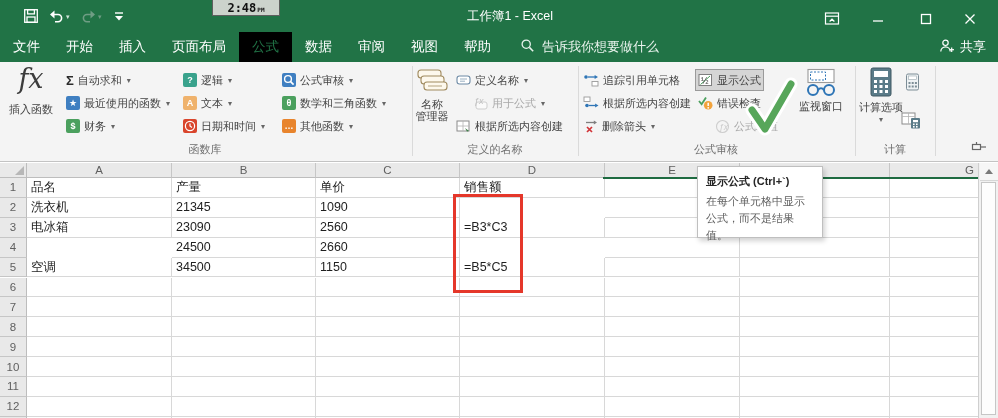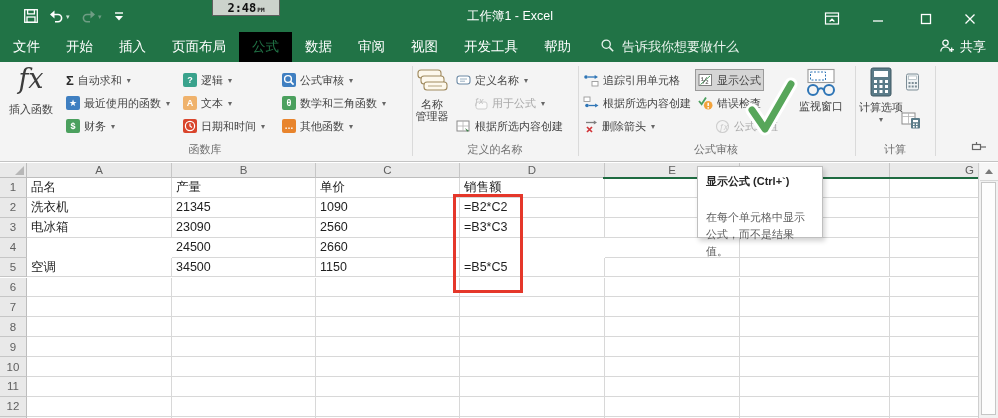--- a/index.html
+++ b/index.html
@@ -50,21 +50,21 @@
   .rowhead{position:absolute;left:0;width:27px;background:#e9e9e9;border-right:1px solid #bdbdbd;border-bottom:1px solid #c6c6c6;
            box-sizing:border-box;font-size:11.5px;color:#5f5f5f;display:flex;align-items:center;justify-content:center;}
   .cell{position:absolute;background:#fff;border-right:1px solid #d8d8d8;border-bottom:1px solid #d8d8d8;box-sizing:border-box;
         font-size:12.5px;color:#1f1f1f;display:flex;align-items:center;padding-left:4px;overflow:hidden;white-space:nowrap;}
   .green-line{position:absolute;left:603px;top:177px;width:375px;height:2px;background:#1e6b41;z-index:4;}
 
   
   .red-box{position:absolute;left:453px;top:194px;width:64px;height:93px;border:3px solid #e5372a;z-index:6;}
   .tooltip{position:absolute;left:697px;top:166px;width:126px;height:72px;background:#fff;border:1px solid #bfbfbf;
            box-shadow:2px 3px 5px rgba(0,0,0,.18);z-index:7;padding:7px 8px;box-sizing:border-box;}
-  .tooltip .tt-title{font-size:11px;font-weight:bold;color:#262626;margin-bottom:20px;}
+  .tooltip .tt-title{font-size:11px;font-weight:bold;color:#262626;margin-bottom:4px;}
   .tooltip .tt-body{font-size:11px;color:#5f5f5f;line-height:1.55;}
   .big-check{position:absolute;left:744px;top:76px;z-index:8;}
 
   
   .vscroll{position:absolute;left:978px;top:163px;width:20px;height:255px;background:#f1f1f1;border-left:1px solid #cfcfcf;box-sizing:border-box;z-index:5;}
   .vs-up{position:absolute;left:1px;top:0;width:18px;height:17px;background:#f6f6f6;border-bottom:1px solid #d6d6d6;display:flex;align-items:center;justify-content:center;}
   .vs-up:after{content:"";border-style:solid;border-width:0 4px 5px 4px;border-color:transparent transparent #7a7a7a transparent;}
   .vs-thumb{position:absolute;left:2px;top:19px;width:15px;bottom:3px;background:#fdfdfd;border:1px solid #c6c6c6;box-sizing:border-box;}
 </style>
 </head>
@@ -137,21 +137,20 @@
   <div class="tabbar">
     <div id="tabs-host" style="display:flex">
         <div class="tab">文件</div>
         <div class="tab">开始</div>
         <div class="tab">插入</div>
         <div class="tab">页面布局</div>
         <div class="tab active">公式</div>
         <div class="tab">数据</div>
         <div class="tab">审阅</div>
         <div class="tab">视图</div>
-        <div class="tab">开发工具</div>
         <div class="tab">帮助</div>
       </div>
     <div class="tab-search">
       <span>
         <svg width="15" height="15" viewBox="0 0 15 15">
             <circle cx="6.2" cy="6.2" r="4.1" fill="none" stroke="#e9f3ed" stroke-width="1.3"></circle>
         <line x1="9.4" y1="9.4" x2="13.2" y2="13.2" stroke="#e9f3ed" stroke-width="1.5"></line>
           </svg>
       </span>
       <span>告诉我你想要做什么</span>
@@ -461,21 +460,20 @@
       <div class="cell" style="left: 172px; top: 15px; width: 144px; height: 19.9px;">产量</div>
       <div class="cell" style="left: 316px; top: 15px; width: 144px; height: 19.9px;">单价</div>
       <div class="cell" style="left: 460px; top: 15px; width: 145px; height: 19.9px;">销售额</div>
       <div class="cell" style="left: 605px; top: 15px; width: 135px; height: 19.9px;"></div>
       <div class="cell" style="left: 740px; top: 15px; width: 150px; height: 19.9px;"></div>
       <div class="cell" style="left: 890px; top: 15px; width: 160px; height: 19.9px;"></div>
       <div class="rowhead" style="top: 34.9px; height: 19.9px;">2</div>
       <div class="cell" style="left: 27px; top: 34.9px; width: 145px; height: 19.9px;">洗衣机</div>
       <div class="cell" style="left: 172px; top: 34.9px; width: 144px; height: 19.9px;">21345</div>
       <div class="cell" style="left: 316px; top: 34.9px; width: 144px; height: 19.9px;">1090</div>
-      <div class="cell" style="left: 460px; top: 34.9px; width: 145px; height: 19.9px;">=B2*C2</div>
       <div class="cell" style="left: 605px; top: 34.9px; width: 135px; height: 19.9px;"></div>
       <div class="cell" style="left: 740px; top: 34.9px; width: 150px; height: 19.9px;"></div>
       <div class="cell" style="left: 890px; top: 34.9px; width: 160px; height: 19.9px;"></div>
       <div class="rowhead" style="top: 54.8px; height: 19.9px;">3</div>
       <div class="cell" style="left: 27px; top: 54.8px; width: 145px; height: 19.9px;">电冰箱</div>
       <div class="cell" style="left: 172px; top: 54.8px; width: 144px; height: 19.9px;">23090</div>
       <div class="cell" style="left: 316px; top: 54.8px; width: 144px; height: 19.9px;">2560</div>
       <div class="cell" style="left: 460px; top: 54.8px; width: 145px; height: 19.9px;">=B3*C3</div>
       <div class="cell" style="left: 605px; top: 54.8px; width: 135px; height: 19.9px;"></div>
       <div class="cell" style="left: 740px; top: 54.8px; width: 150px; height: 19.9px;"></div>

